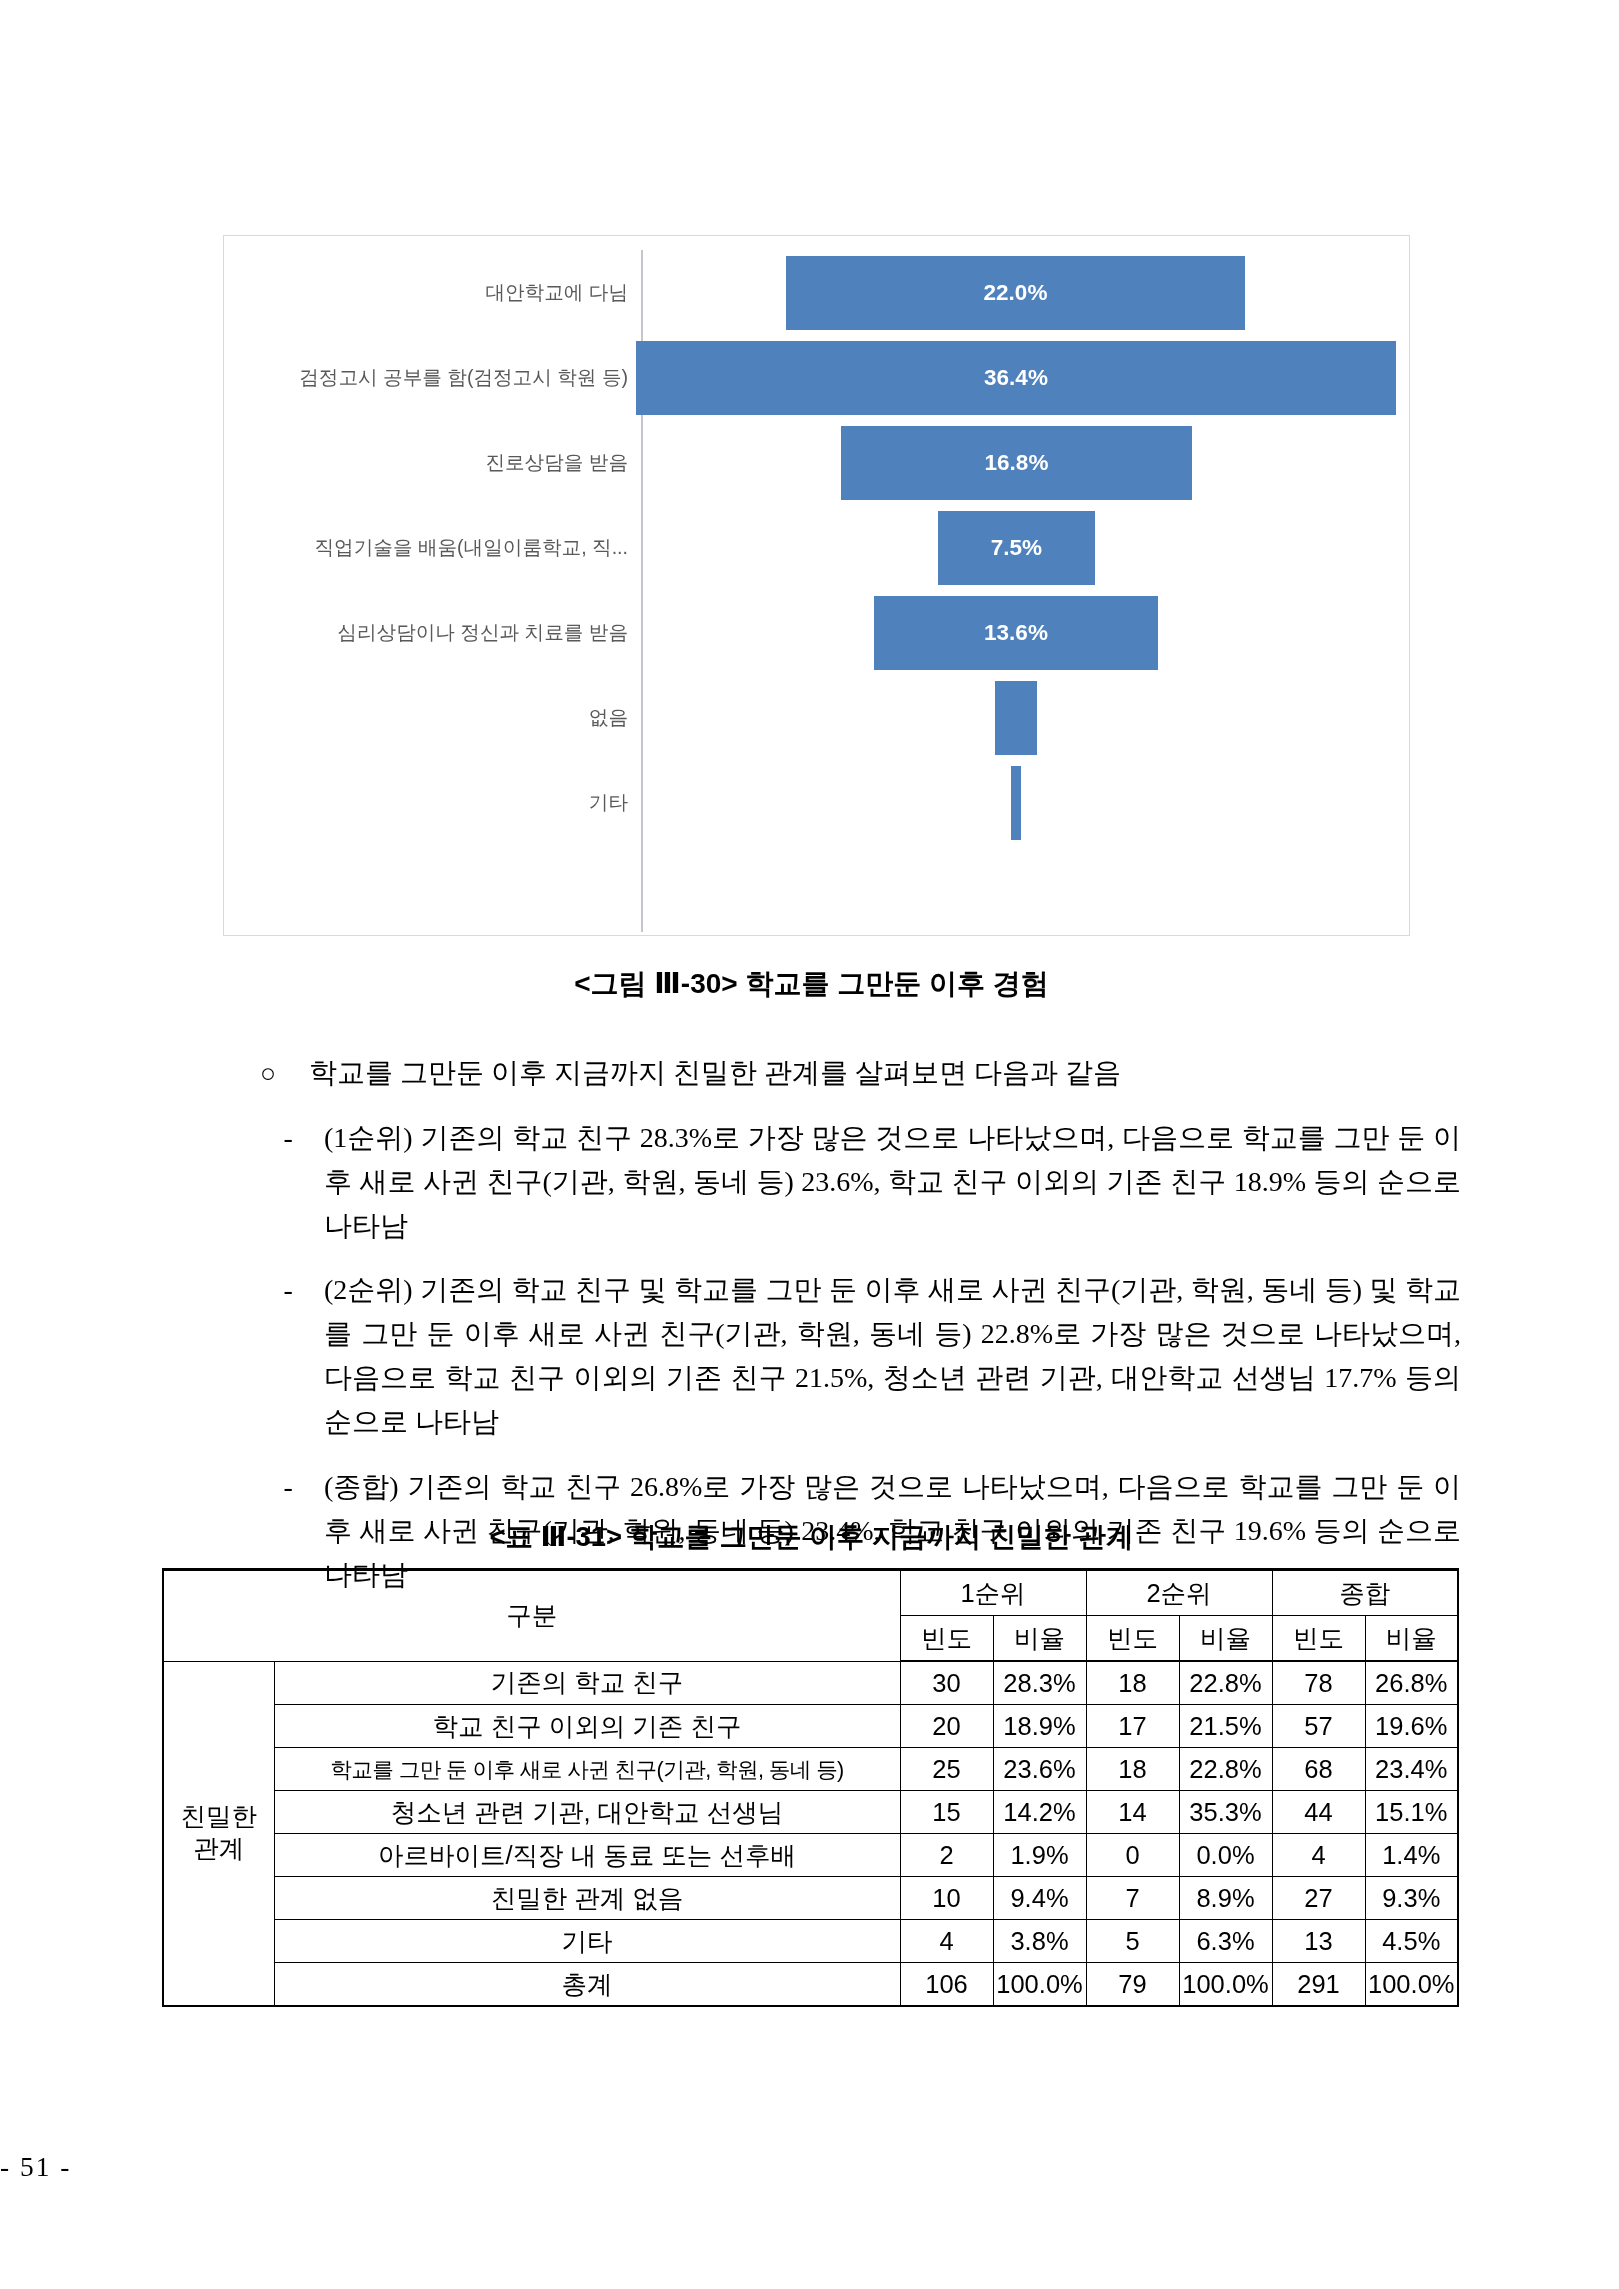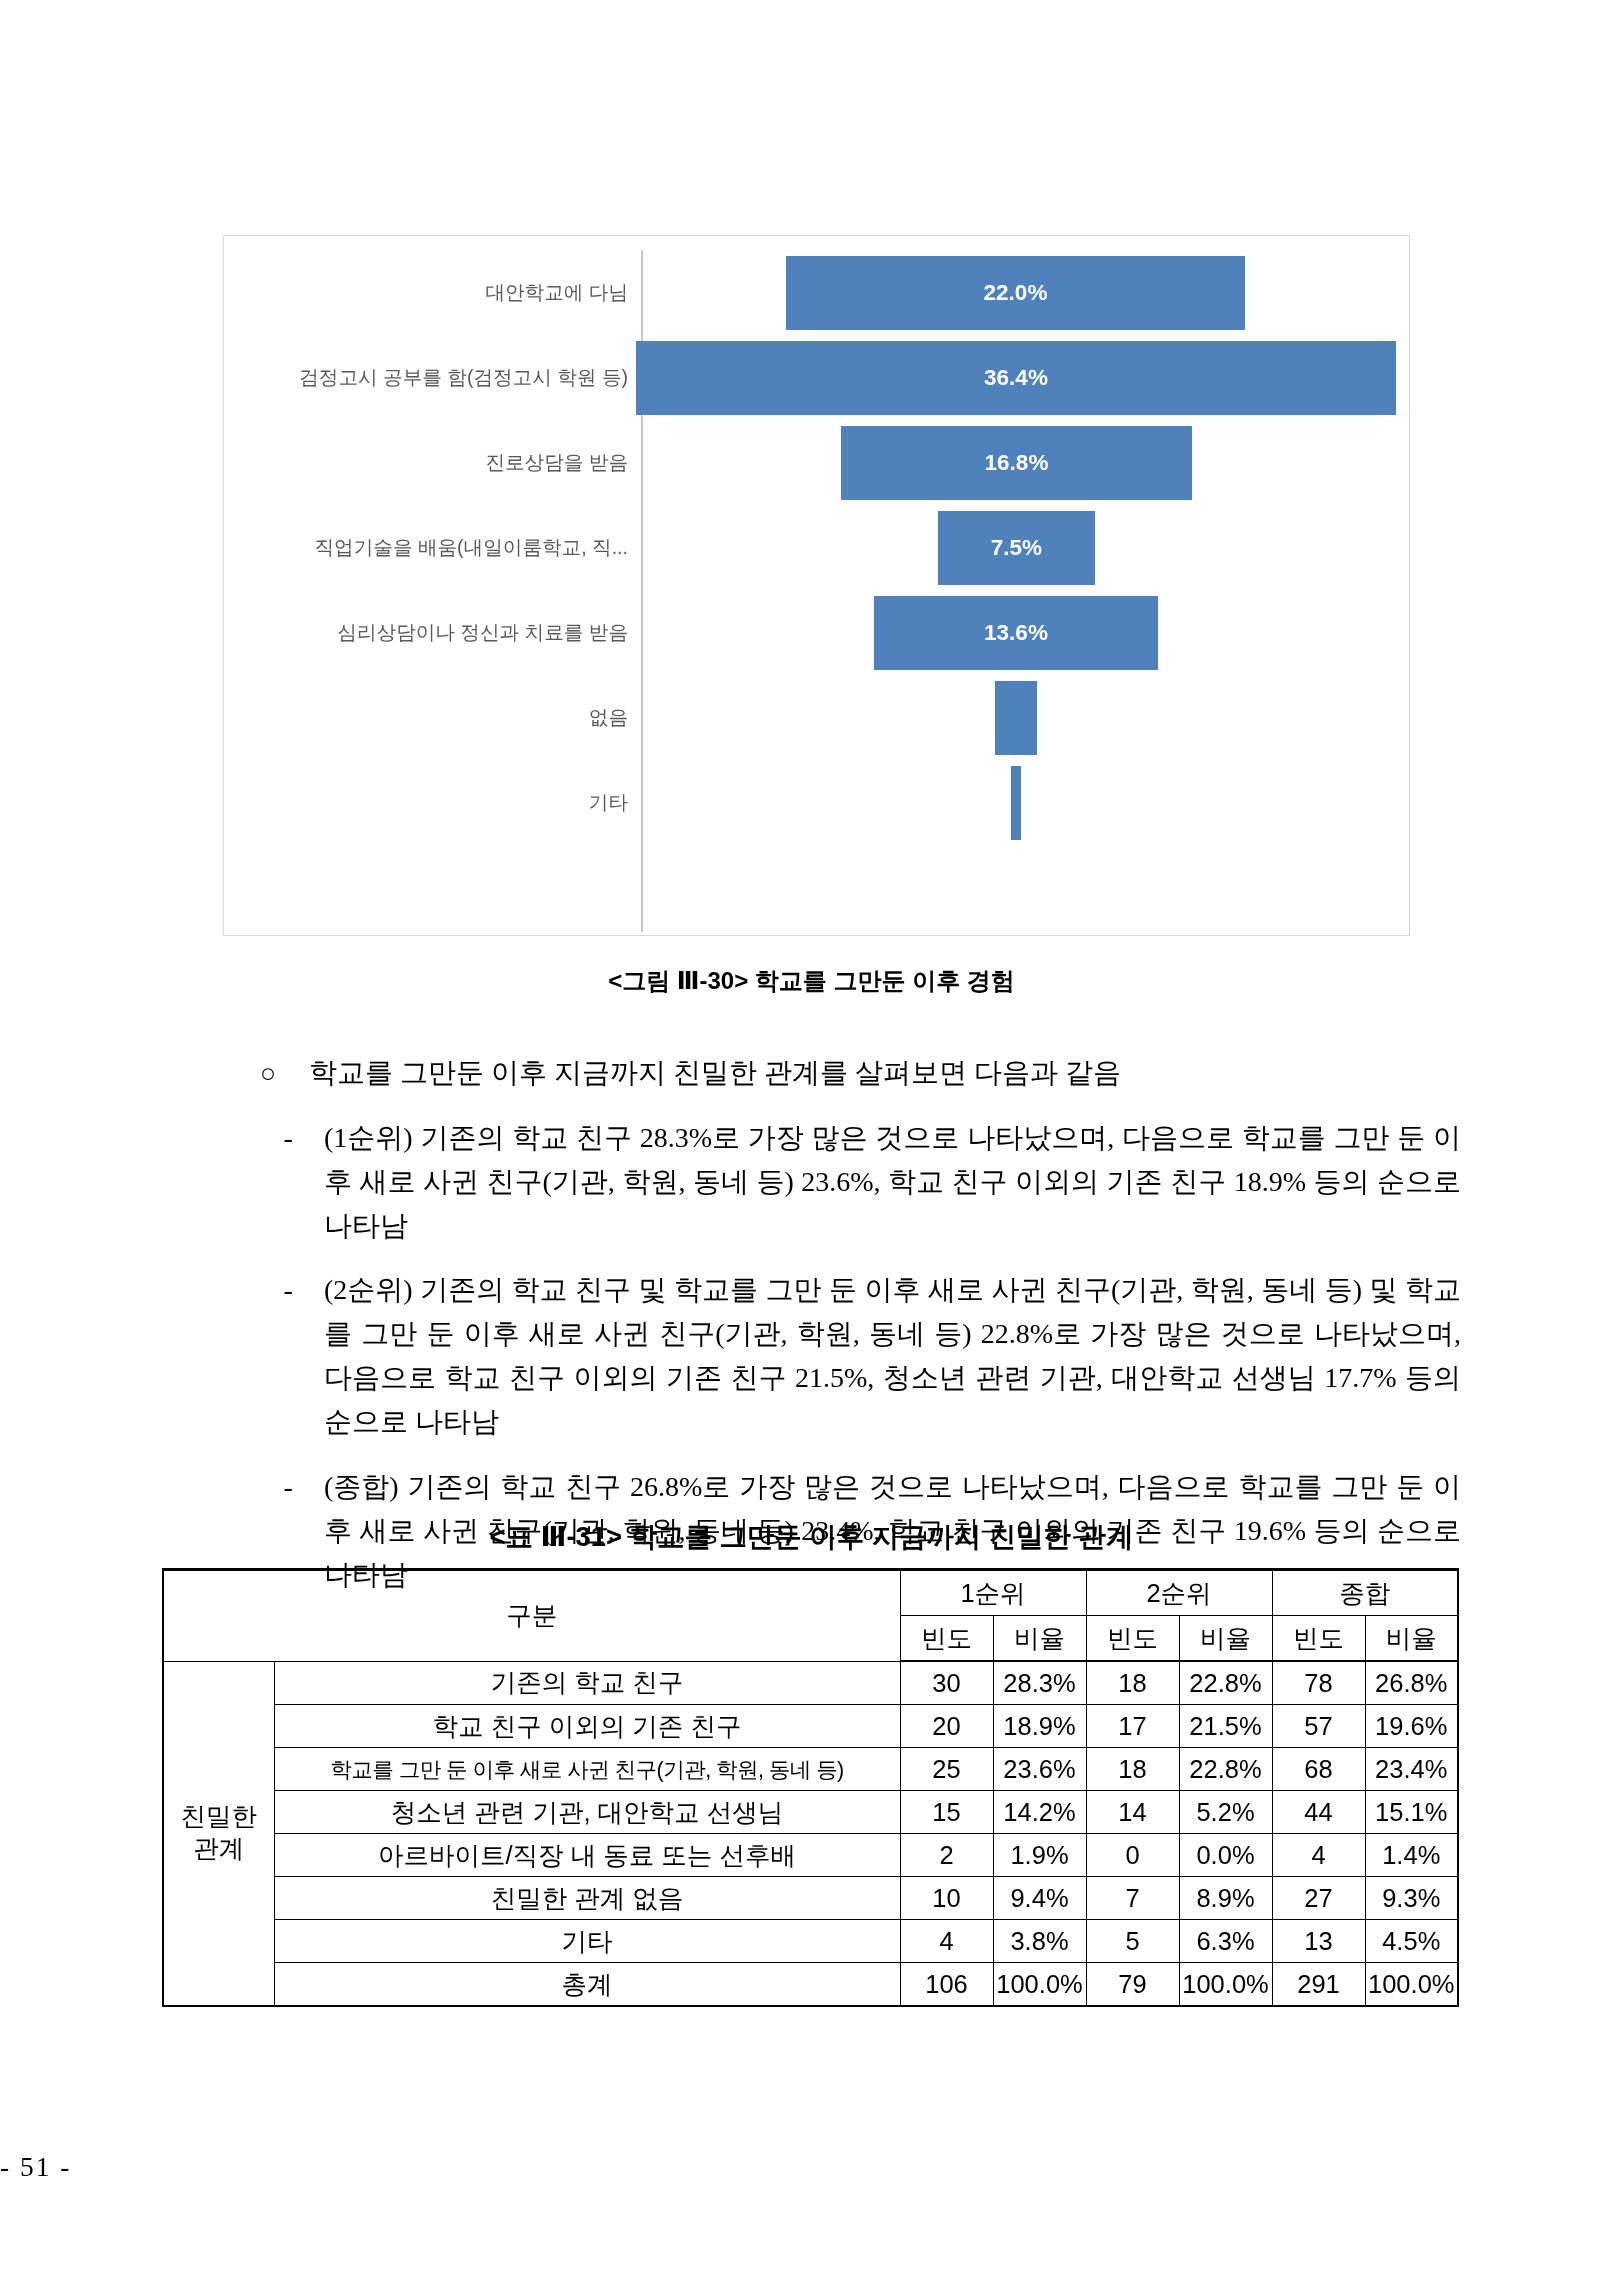--- a/index.html
+++ b/index.html
@@ -14,21 +14,21 @@
   .plot{position:absolute;left:0;top:13.7px;width:100%;}
   .crow{position:relative;height:85px;}
   .clabel{position:absolute;left:0;top:0;width:404px;height:85px;line-height:85px;
           text-align:right;font-size:19.6px;color:#595959;white-space:nowrap;}
   .cbar{position:absolute;top:5.9px;height:74px;}
   .cval{display:block;width:100%;text-align:center;line-height:74px;color:#ffffff;
         font-weight:700;font-size:22.5px;white-space:nowrap;}
 
   .fig-caption{position:absolute;left:162px;top:965px;width:1299px;text-align:center;
                font-family:"Liberation Sans","DejaVu Sans",sans-serif;
-               font-size:24px;font-weight:700;}
+               font-size:28px;font-weight:700;}
 
   
   .bullets{position:absolute;left:260px;top:1051px;width:1201px;font-size:28px;line-height:44px;}
   .lead{position:relative;padding-left:49px;}
   .lead .marker{position:absolute;left:0;top:0;font-size:26.5px;}
   .dash-item{position:relative;padding-left:64px;margin-top:20.6px;text-align:justify;}
   .dash-item .marker{position:absolute;left:23.5px;top:0;}
 
   
   .tbl-caption{position:absolute;left:162px;top:1519px;width:1299px;text-align:center;
@@ -175,21 +175,21 @@
           <td>18</td>
           <td>22.8%</td>
           <td>68</td>
           <td>23.4%</td>
         </tr>
         <tr class="body">
           <td>청소년 관련 기관, 대안학교 선생님</td>
           <td>15</td>
           <td>14.2%</td>
           <td>14</td>
-          <td>5.2%</td>
+          <td>35.3%</td>
           <td>44</td>
           <td>15.1%</td>
         </tr>
         <tr class="body">
           <td>아르바이트/직장 내 동료 또는 선후배</td>
           <td>2</td>
           <td>1.9%</td>
           <td>0</td>
           <td>0.0%</td>
           <td>4</td>

